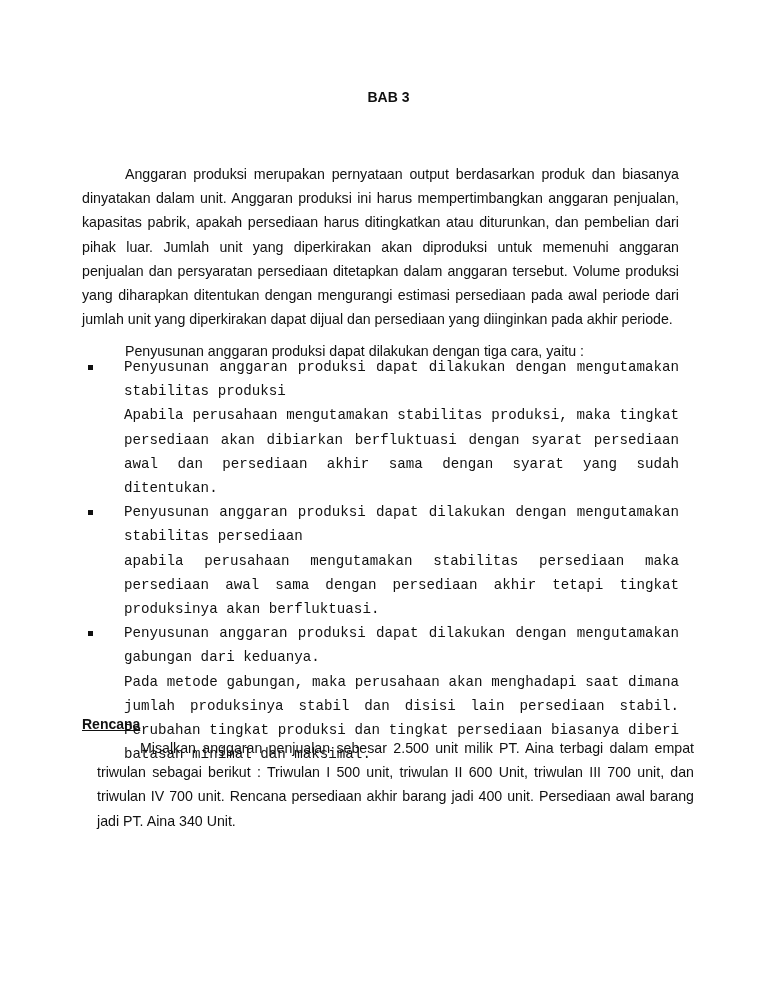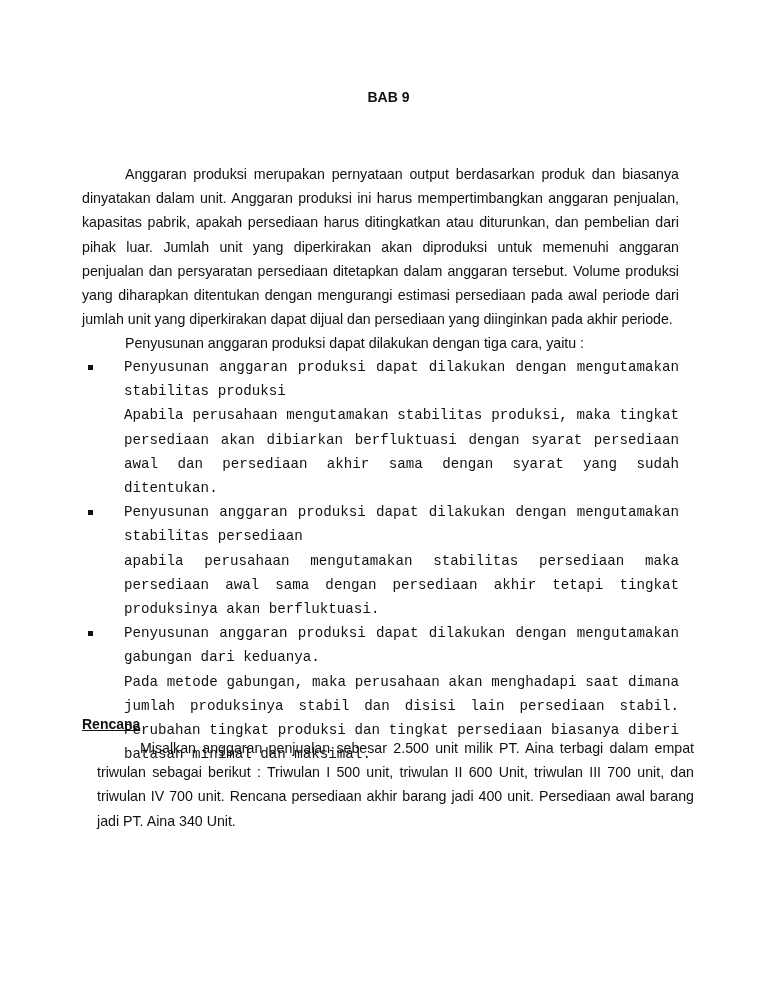--- a/index.html
+++ b/index.html
@@ -41,21 +41,21 @@
   }
   .indent { text-indent: 43px; }
   .intro {
     position: absolute;
     top: 162px;
     left: 0;
     width: 597px;
   }
   .lead {
     position: absolute;
-    top: 331px;
+    top: 339px;
     left: 43px;
     width: 560px;
   }
   .bullets {
     position: absolute;
     top: 355px;
     left: 0;
     width: 597px;
     margin: 0;
     padding: 0;
@@ -88,21 +88,21 @@
     left: 15px;
     width: 597px;
   }
 </style>
 </head>
 <body>
 
 <div class="page">
 
   <div class="title-block">
-    <div>BAB 9</div>
+    <div>BAB 3</div>
   </div>
 
   <p class="para indent intro">Anggaran produksi merupakan pernyataan output berdasarkan produk dan biasanya dinyatakan dalam unit. Anggaran produksi ini harus mempertimbangkan anggaran penjualan, kapasitas pabrik, apakah persediaan harus ditingkatkan atau diturunkan, dan pembelian dari pihak luar. Jumlah unit yang diperkirakan akan diproduksi untuk memenuhi anggaran penjualan dan persyaratan persediaan ditetapkan dalam anggaran tersebut. Volume produksi yang diharapkan ditentukan dengan mengurangi estimasi persediaan pada awal periode dari jumlah unit yang diperkirakan dapat dijual dan persediaan yang diinginkan pada akhir periode.</p>
 
   <p class="para lead">Penyusunan anggaran produksi dapat dilakukan dengan tiga cara, yaitu :</p>
 
   <ul class="bullets">
     <li class="bullet">
       <span class="bullet-mark"></span>
       <p class="para">Penyusunan anggaran produksi dapat dilakukan dengan mengutamakan stabilitas produksi</p>

